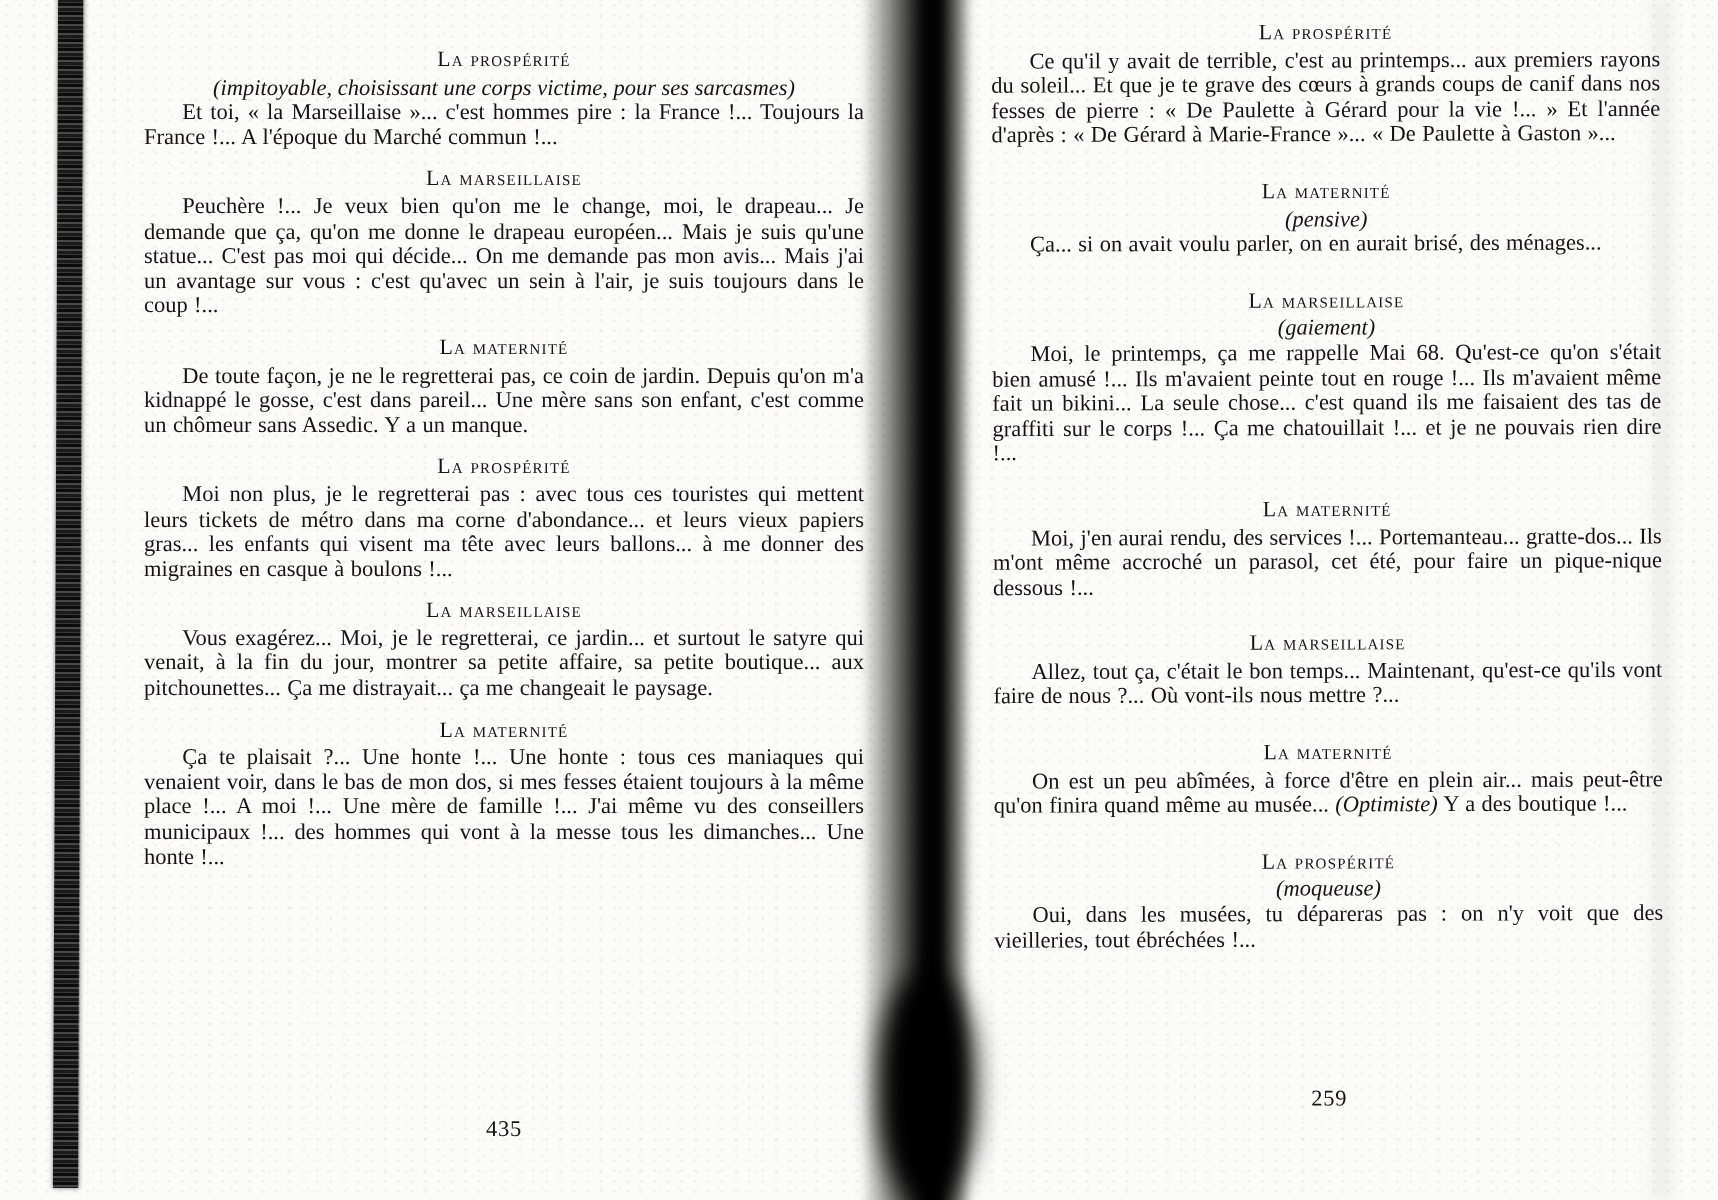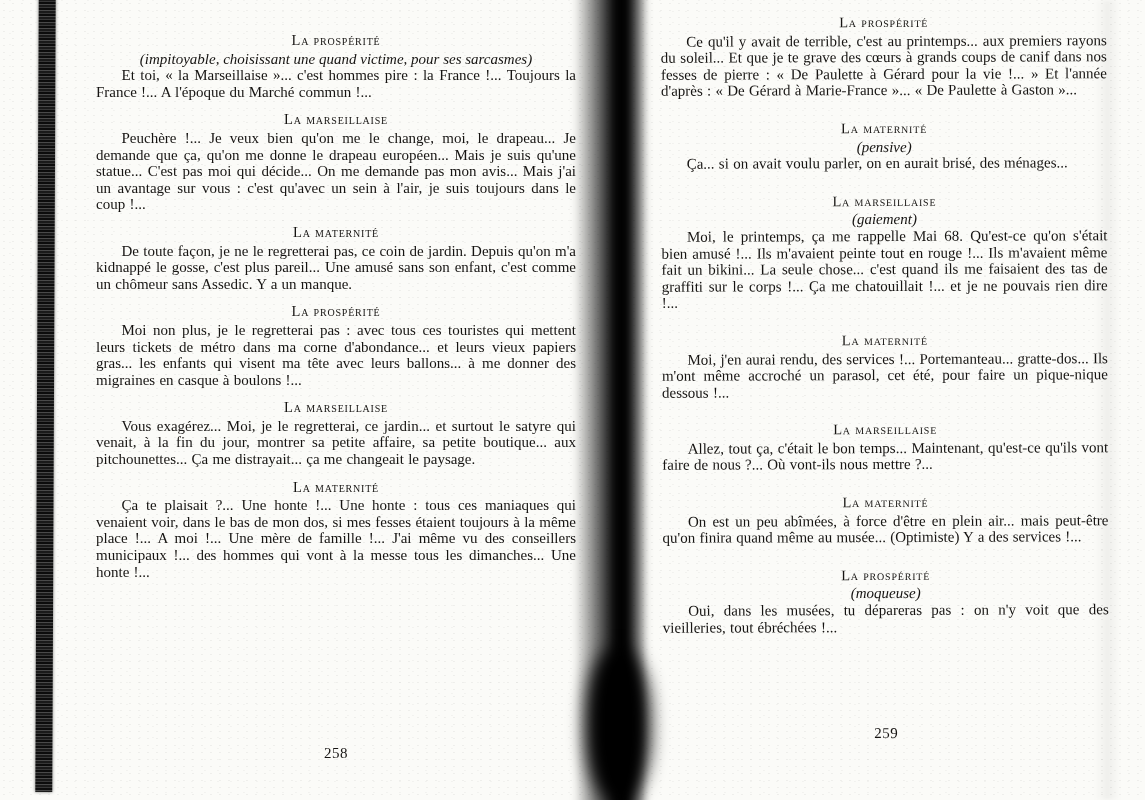--- a/index.html
+++ b/index.html
@@ -67,62 +67,62 @@
     font-size:14.5px;margin-bottom:2px;
   }
   .direction{
     text-align:center;font-style:italic;text-indent:0;
   }
   .dialogue-section{margin-bottom:11px;}
   .para{
     text-indent:1.7em;margin:0;
     word-spacing:.5px;
   }
-  .inline-dir{}
+  .inline-dir{font-style:italic;}
   .pagenum{
     position:absolute;left:0;right:0;text-align:center;
     font-size:15px;letter-spacing:.5px;
   }
   .page-left .pagenum{bottom:12px;}
   .page-right .pagenum{bottom:32px;}
 </style>
 </head>
 <body>
 
 <div class="scan-noise"></div>
 
 <div class="binding-strip"></div>
 
 <div class="page page-left" id="left-page">
   <div class="dialogue-section">
       <div class="speaker">La prospérité</div>
-      <div class="direction">(impitoyable, choisissant une quand victime, pour ses sarcasmes)</div>
+      <div class="direction">(impitoyable, choisissant une corps victime, pour ses sarcasmes)</div>
       <p class="para">Et toi, « la Marseillaise »... c'est hommes pire : la France !... Toujours la France !... A l'époque du Marché commun !...</p>
     </div>
     <div class="dialogue-section">
       <div class="speaker">La marseillaise</div>
       <p class="para">Peuchère !... Je veux bien qu'on me le change, moi, le drapeau... Je demande que ça, qu'on me donne le drapeau européen... Mais je suis qu'une statue... C'est pas moi qui décide... On me demande pas mon avis... Mais j'ai un avantage sur vous : c'est qu'avec un sein à l'air, je suis toujours dans le coup !...</p>
     </div>
     <div class="dialogue-section">
       <div class="speaker">La maternité</div>
-      <p class="para">De toute façon, je ne le regretterai pas, ce coin de jardin. Depuis qu'on m'a kidnappé le gosse, c'est plus pareil... Une amusé sans son enfant, c'est comme un chômeur sans Assedic. Y a un manque.</p>
+      <p class="para">De toute façon, je ne le regretterai pas, ce coin de jardin. Depuis qu'on m'a kidnappé le gosse, c'est dans pareil... Une mère sans son enfant, c'est comme un chômeur sans Assedic. Y a un manque.</p>
     </div>
     <div class="dialogue-section">
       <div class="speaker">La prospérité</div>
       <p class="para">Moi non plus, je le regretterai pas : avec tous ces touristes qui mettent leurs tickets de métro dans ma corne d'abondance... et leurs vieux papiers gras... les enfants qui visent ma tête avec leurs ballons... à me donner des migraines en casque à boulons !...</p>
     </div>
     <div class="dialogue-section">
       <div class="speaker">La marseillaise</div>
       <p class="para">Vous exagérez... Moi, je le regretterai, ce jardin... et surtout le satyre qui venait, à la fin du jour, montrer sa petite affaire, sa petite boutique... aux pitchounettes... Ça me distrayait... ça me changeait le paysage.</p>
     </div>
     <div class="dialogue-section">
       <div class="speaker">La maternité</div>
       <p class="para">Ça te plaisait ?... Une honte !... Une honte : tous ces maniaques qui venaient voir, dans le bas de mon dos, si mes fesses étaient toujours à la même place !... A moi !... Une mère de famille !... J'ai même vu des conseillers municipaux !... des hommes qui vont à la messe tous les dimanches... Une honte !...</p>
     </div>
-    <div class="pagenum">258</div>
+    <div class="pagenum">435</div>
 </div>
 
 <div class="page page-right" id="right-page">
   <div class="dialogue-section">
       <div class="speaker">La prospérité</div>
       <p class="para">Ce qu'il y avait de terrible, c'est au printemps... aux premiers rayons du soleil... Et que je te grave des cœurs à grands coups de canif dans nos fesses de pierre : « De Paulette à Gérard pour la vie !... » Et l'année d'après : « De Gérard à Marie-France »... « De Paulette à Gaston »...</p>
     </div>
     <div class="dialogue-section">
       <div class="speaker">La maternité</div>
       <div class="direction">(pensive)</div>
@@ -136,21 +136,21 @@
     <div class="dialogue-section">
       <div class="speaker">La maternité</div>
       <p class="para">Moi, j'en aurai rendu, des services !... Portemanteau... gratte-dos... Ils m'ont même accroché un parasol, cet été, pour faire un pique-nique dessous !...</p>
     </div>
     <div class="dialogue-section">
       <div class="speaker">La marseillaise</div>
       <p class="para">Allez, tout ça, c'était le bon temps... Maintenant, qu'est-ce qu'ils vont faire de nous ?... Où vont-ils nous mettre ?...</p>
     </div>
     <div class="dialogue-section">
       <div class="speaker">La maternité</div>
-      <p class="para"><span>On est un peu abîmées, à force d'être en plein air... mais peut-être qu'on finira quand même au musée... </span><span class="inline-dir">(Optimiste)</span><span> Y a des services !...</span></p>
+      <p class="para"><span>On est un peu abîmées, à force d'être en plein air... mais peut-être qu'on finira quand même au musée... </span><span class="inline-dir">(Optimiste)</span><span> Y a des boutique !...</span></p>
     </div>
     <div class="dialogue-section">
       <div class="speaker">La prospérité</div>
       <div class="direction">(moqueuse)</div>
       <p class="para">Oui, dans les musées, tu dépareras pas : on n'y voit que des vieilleries, tout ébréchées !...</p>
     </div>
     <div class="pagenum">259</div>
 </div>
 
 <div class="gutter-shadow"></div>

